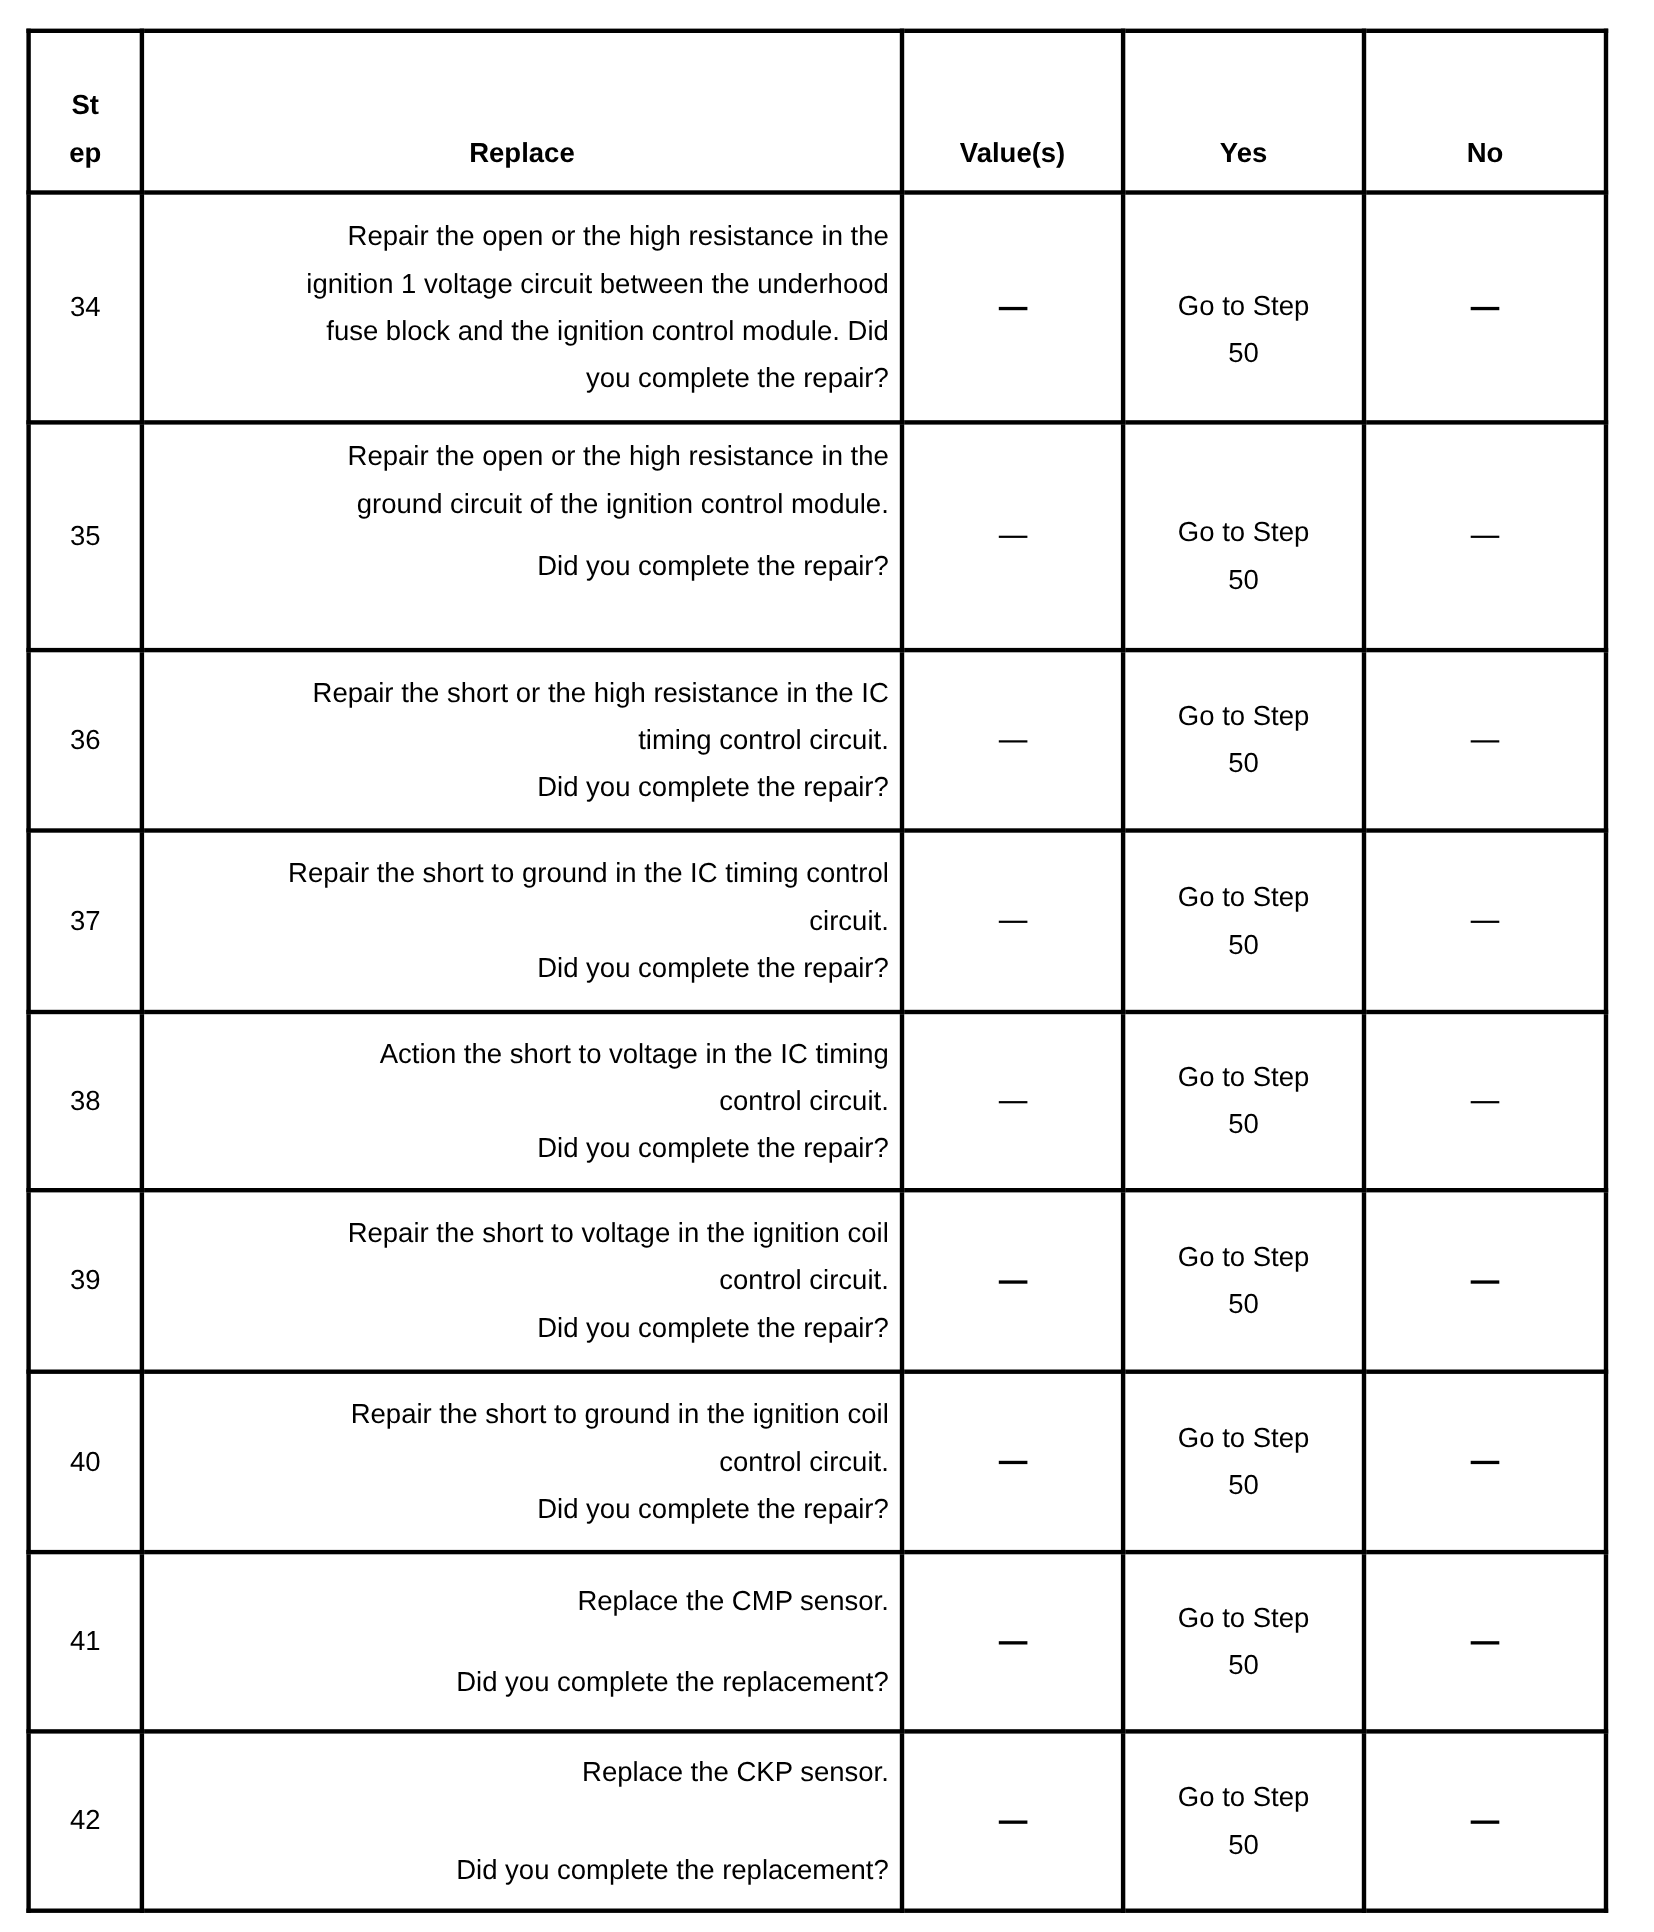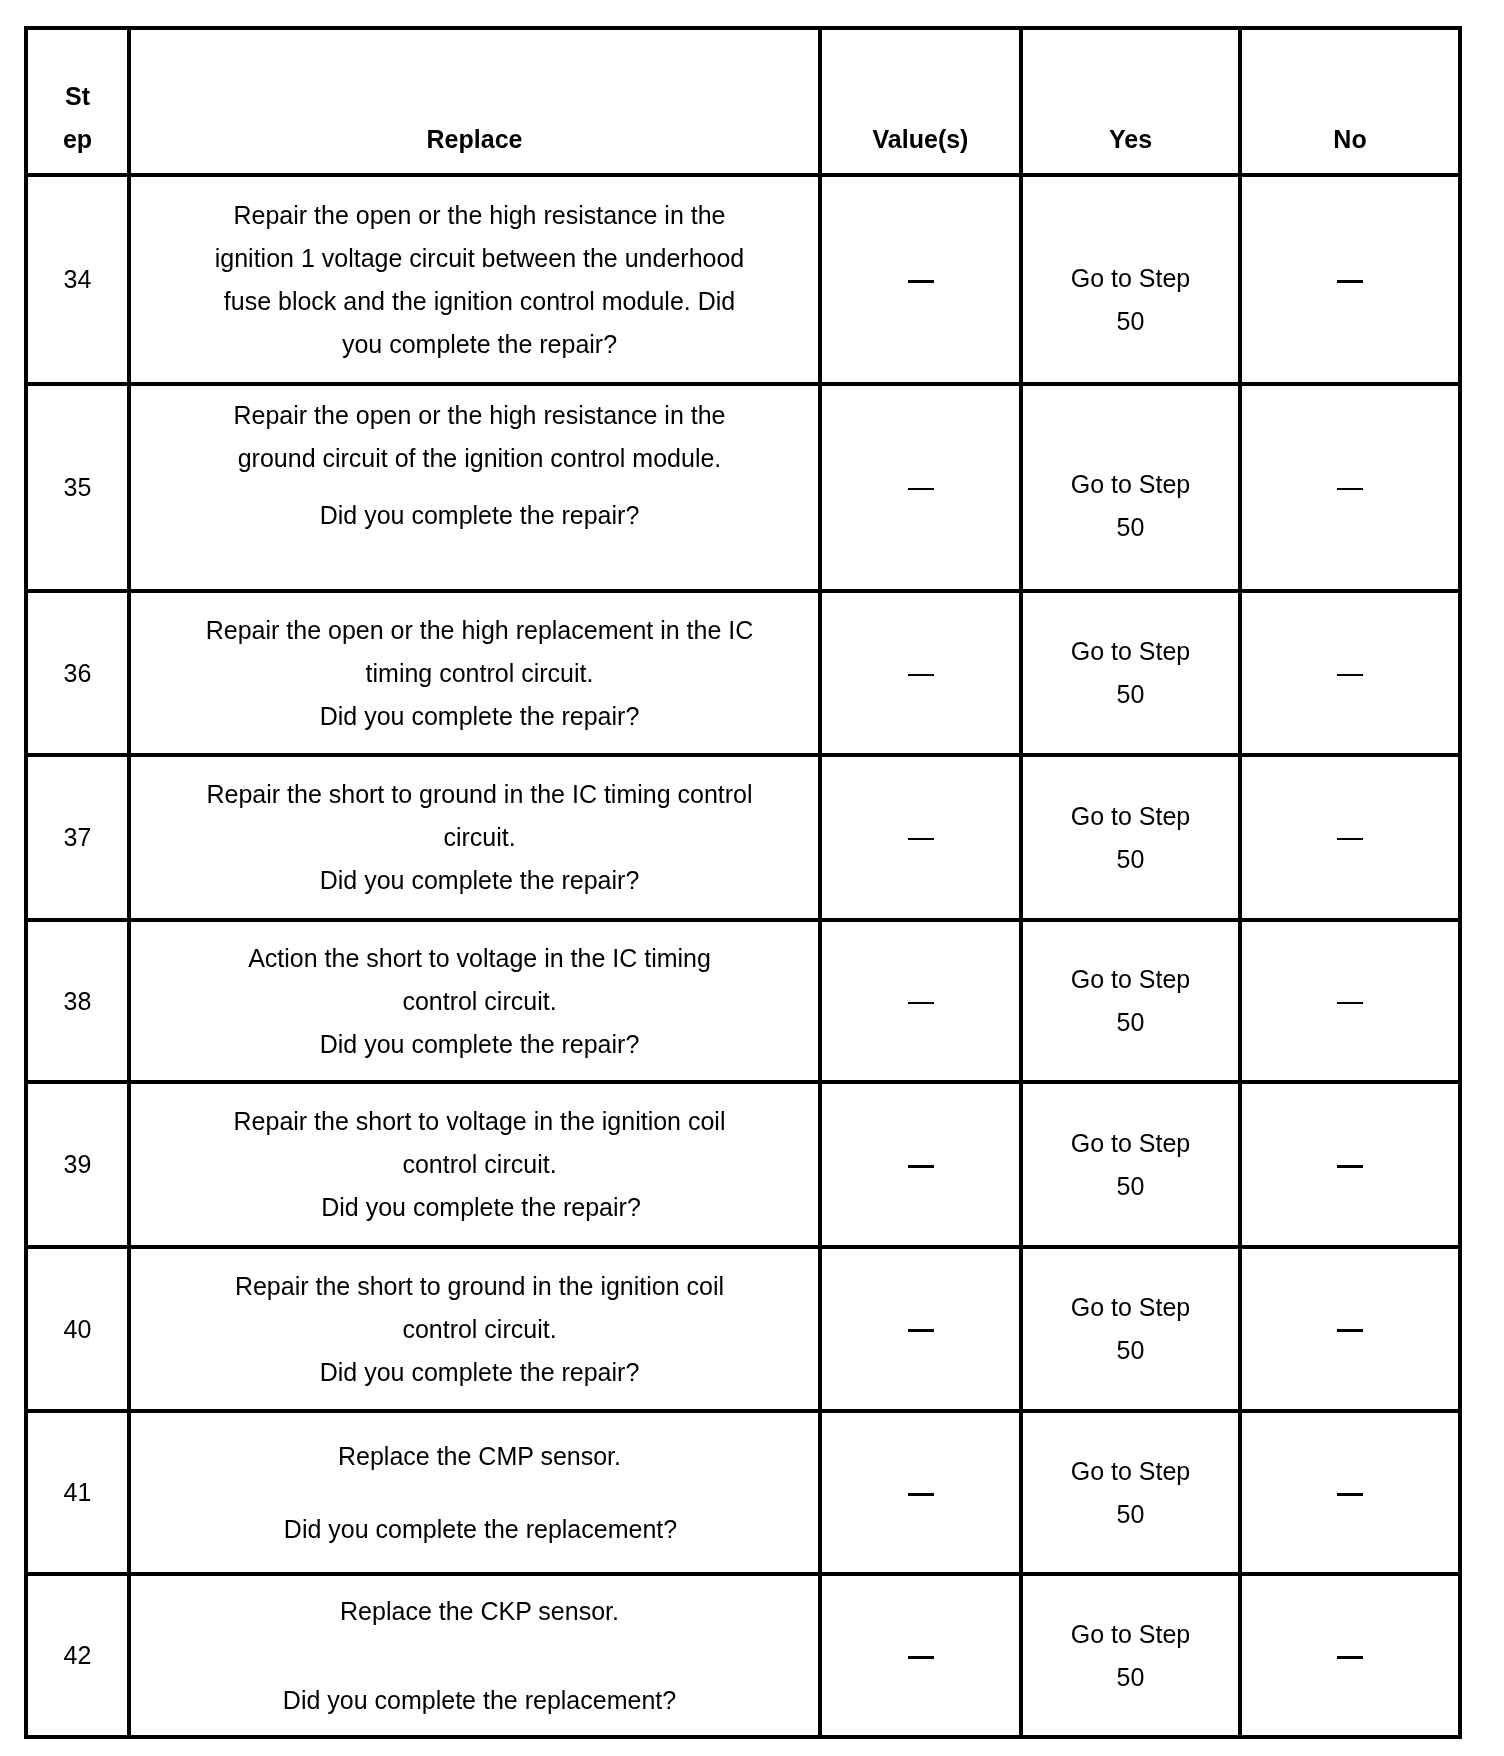--- a/index.html
+++ b/index.html
@@ -25,21 +25,21 @@
   col.c-value { width: 201px; }
   col.c-yes { width: 219px; }
   col.c-no { width: 220px; }
 
   th { font-weight: bold; text-align: center; vertical-align: bottom !important; }
   th .hd { display: block; padding-bottom: 12px; }
   th.step-h { line-height: 40px; }
   tr.header { height: 147px; }
 
   td.step { text-align: center; }
-  td.action { text-align: center; padding-left: 20px !important; padding-right: 10px !important; }
+  td.action { text-align: right; padding-left: 20px !important; padding-right: 10px !important; }
   td.action .line { display: block; }
   td.action .gap { display: block; height: 14px; }
   td.action .gap-lg { display: block; height: 30px; }
   td.value, td.no { text-align: center; }
   td.yes { text-align: center; }
   .dash { display: inline-block; width: 26px; height: 3px; background: #000; vertical-align: middle; }
   .dash.thin { height: 2px; }
   .yes-wrap { display: block; }
   .yes-wrap.low { padding-top: 40px; }
   .yes-wrap.mid { padding-top: 36px; }
@@ -109,21 +109,21 @@
         <span style="display:block">Go to Step</span>
         <span style="display:block">50</span>
       </span>
     </td>
     <td class="no"><span class="dash thin" title="—"></span></td>
   </tr>
 
   <tr style="height:164px">
     <td class="step">36</td>
     <td class="action">
-      <span class="line">Repair the open or the high replacement in the IC</span>
+      <span class="line">Repair the short or the high resistance in the IC</span>
       <span class="line">timing control circuit.</span>
       <span class="line">Did you complete the repair?</span>
     </td>
     <td class="value"><span class="dash thin" title="—"></span></td>
     <td class="yes">
       <span style="display:block">Go to Step</span>
       <span style="display:block">50</span>
     </td>
     <td class="no"><span class="dash thin" title="—"></span></td>
   </tr>

